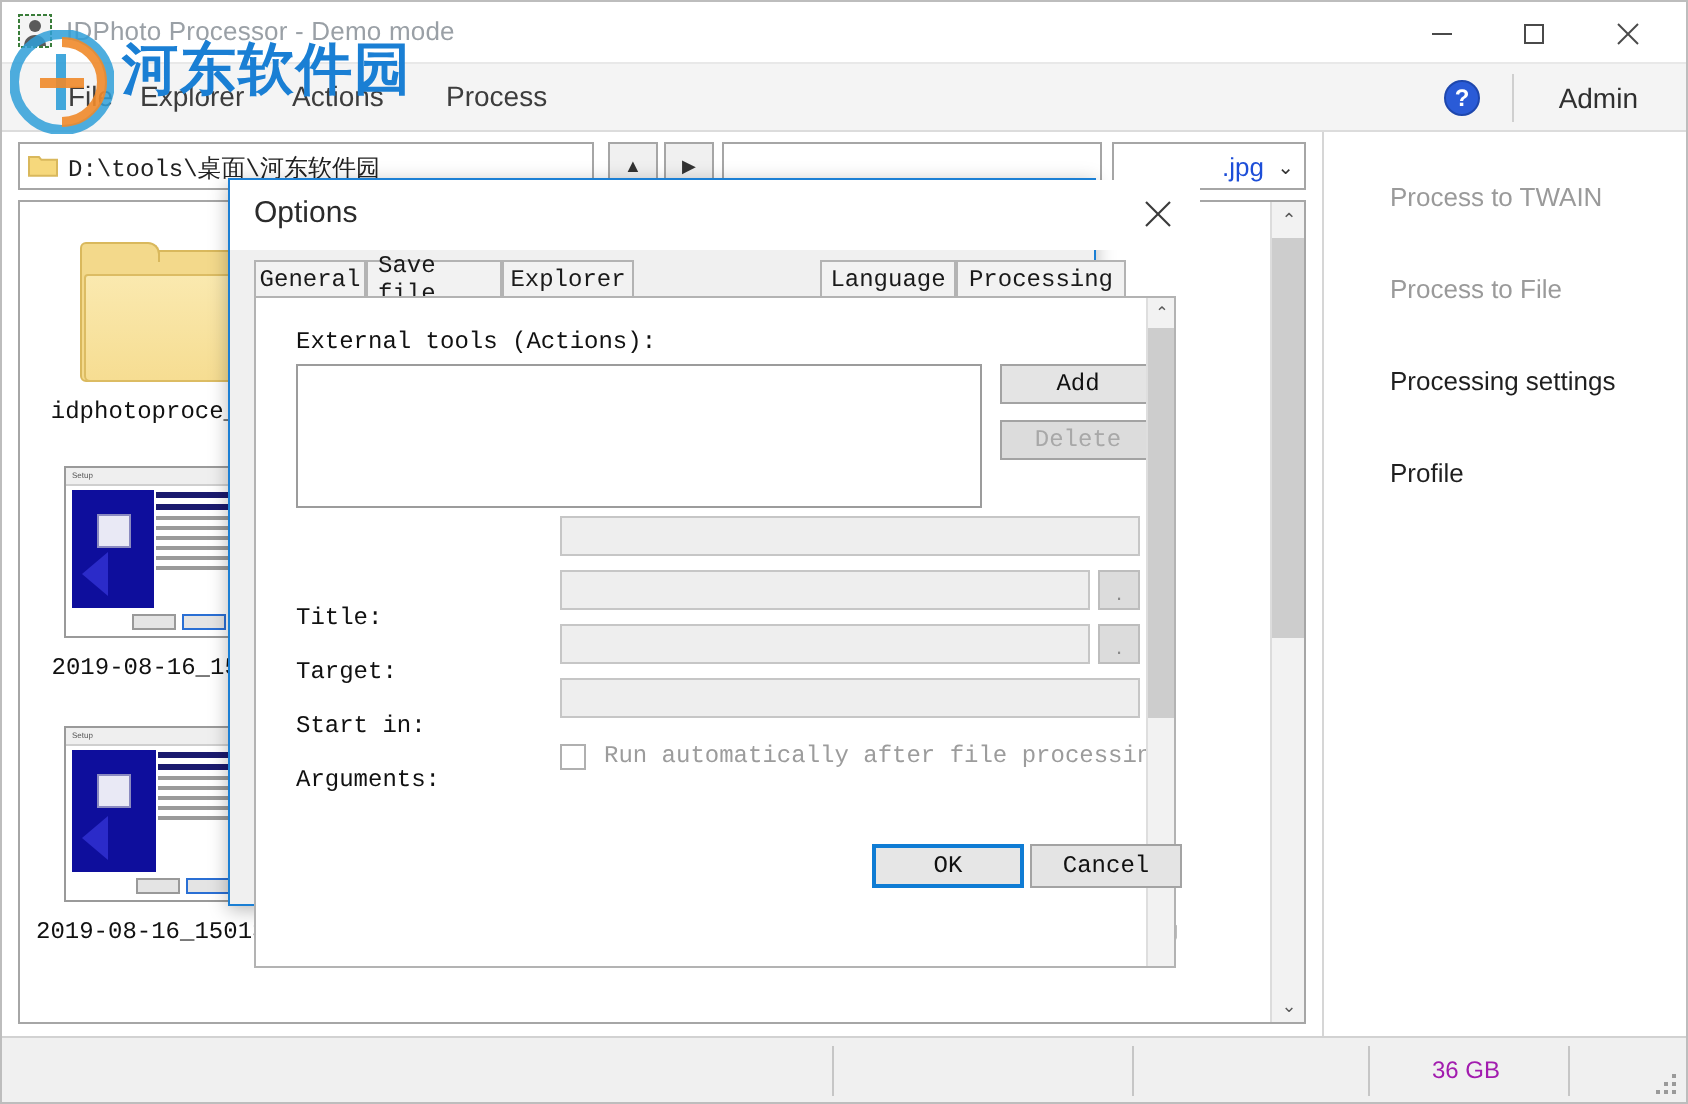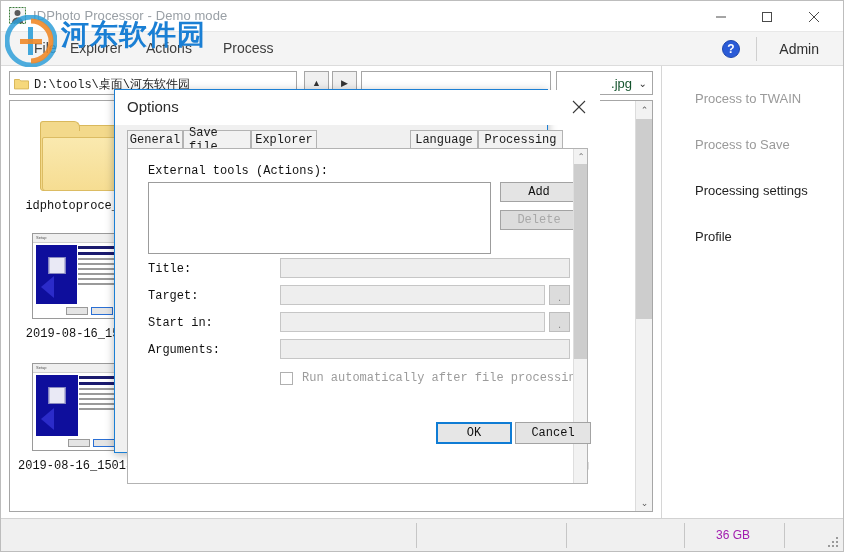--- a/index.html
+++ b/index.html
@@ -123,21 +123,21 @@
   #name-field {
     position: absolute; left: 352px; top: 0; width: 190px; height: 24px;
     background: #ffffff; border: 1px solid #a6a6a6;
   }
   #filter-combo {
     position: absolute; left: 547px; top: 0; width: 97px; height: 24px;
     background: #ffffff; border: 1px solid #a6a6a6;
   }
   #filter-text {
     position: absolute; right: 20px; top: 4px;
-    font-size: 13px; color: #14532d; white-space: nowrap;
+    font-size: 13px; color: #1d4ed8; white-space: nowrap;
   }
   #filter-arrow {
     position: absolute; right: 5px; top: 6px;
     font-size: 10px; color: #333;
   }
 
   #filelist {
     position: absolute; left: 8px; top: 34px; width: 644px; height: 412px;
     background: #ffffff; border: 1px solid #a6a6a6;
     overflow: hidden;
@@ -383,21 +383,21 @@
     background: #e4e4e4; border: 1px solid #a3a3a3;
     font-family: "Liberation Mono", monospace;
     font-size: 12px;
     display: flex; align-items: center; justify-content: center;
   }
   .dbtn.enabled  { color: #111; }
   .dbtn.disabled { color: #a8a8a8; background: #dcdcdc; }
   #btn-add    { left: 372px; top: 33px; }
   #btn-delete { left: 372px; top: 61px; }
 
-  .frow-lbl { position: absolute; left: 20px; }
+  .frow-lbl { position: absolute; left: 20px; margin-top: 40px; }
   #lbl-title     { top: 113px; }
   #lbl-target    { top: 140px; }
   #lbl-startin   { top: 167px; }
   #lbl-arguments { top: 194px; }
 
   .finput {
     position: absolute; left: 152px; height: 20px;
     background: #eeeeee; border: 1px solid #c6c6c6;
   }
   #in-title     { top: 109px; width: 290px; }
@@ -642,21 +642,21 @@
       <div id="file-scroll">
         <div id="fs-up">⌃</div>
         <div id="fs-thumb"></div>
         <div id="fs-down">⌄</div>
       </div>
     </div>
   </div>
 
   <div id="rightpanel">
     <span class="rp-item disabled" id="rp-0">Process to TWAIN</span>
-    <span class="rp-item disabled" id="rp-1">Process to Save</span>
+    <span class="rp-item disabled" id="rp-1">Process to File</span>
     <span class="rp-item enabled" id="rp-2">Processing settings</span>
     <span class="rp-item enabled" id="rp-3">Profile</span>
   </div>
 
   <div id="statusbar">
     <span class="sb-sep" id="sb-s1"></span>
     <span class="sb-sep" id="sb-s2"></span>
     <span class="sb-sep" id="sb-s3"></span>
     <span class="sb-sep" id="sb-s4"></span>
     <span id="sb-size">36 GB</span>

